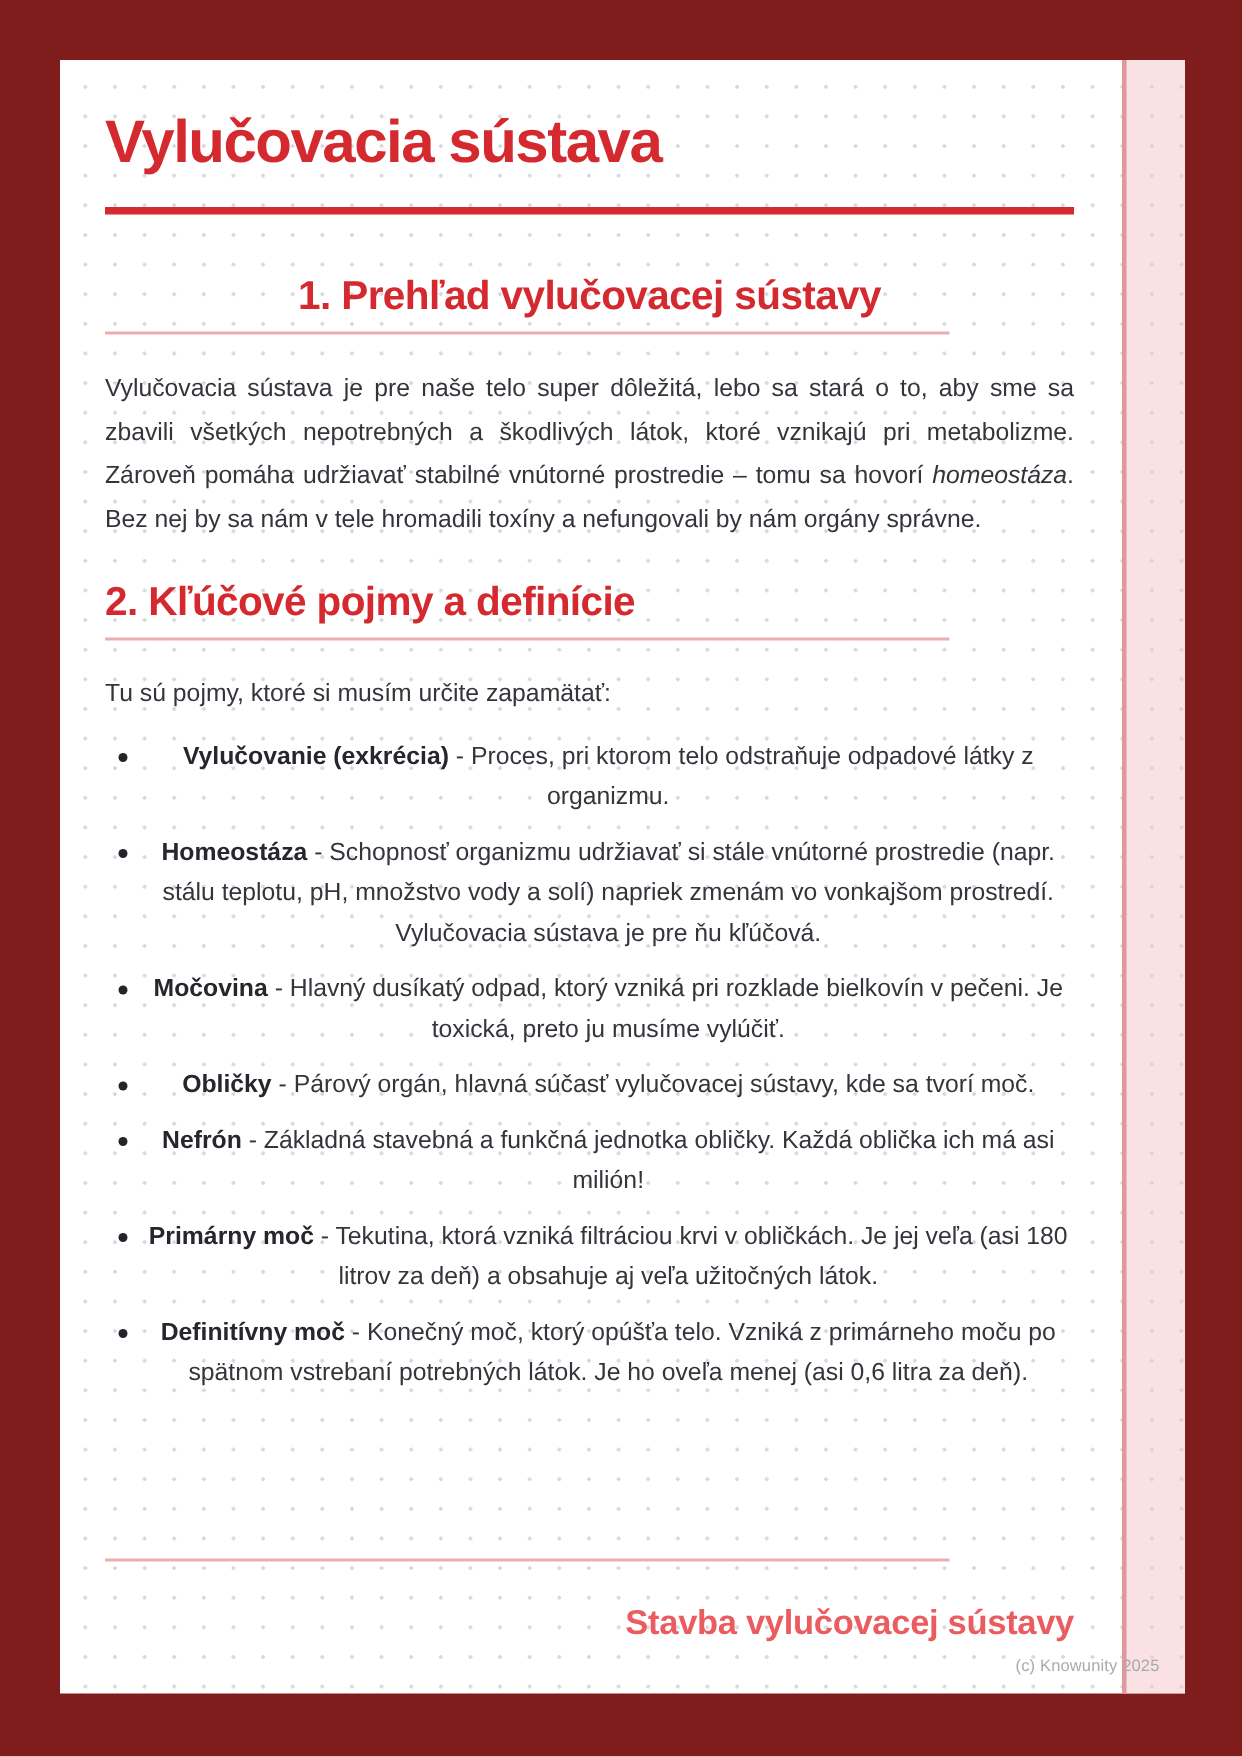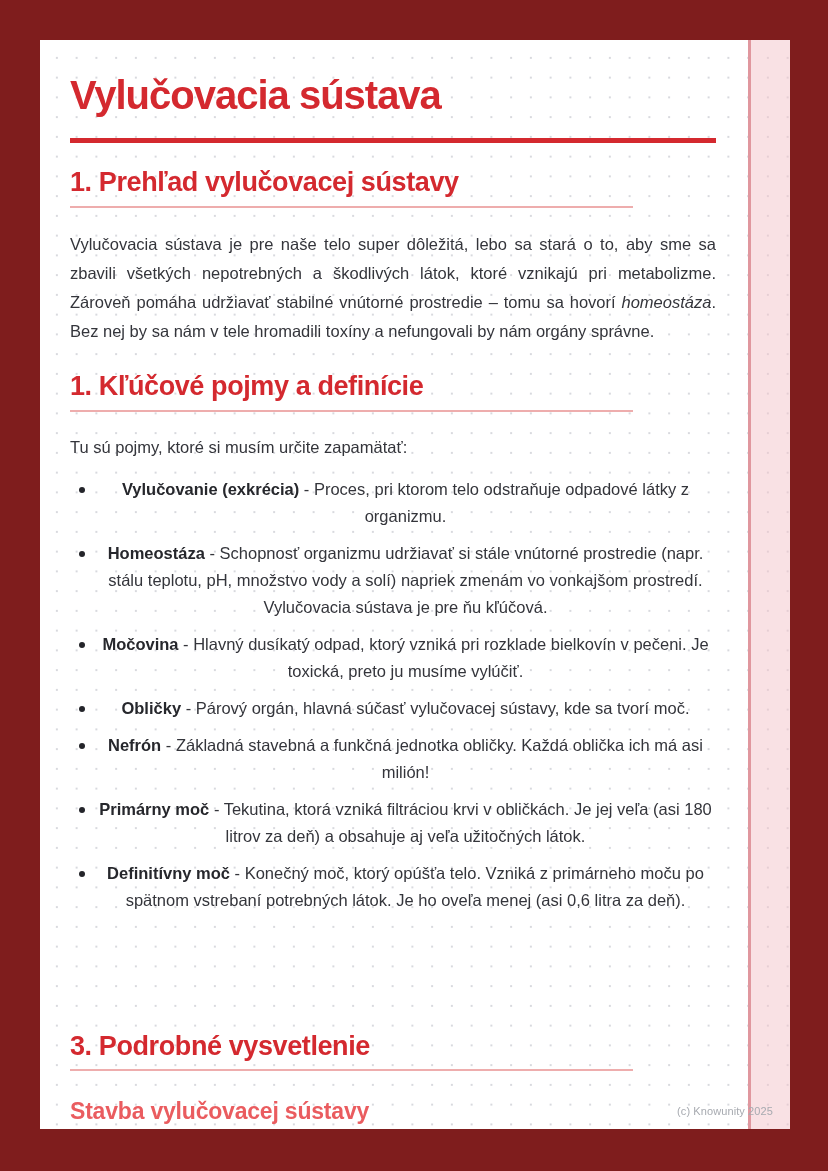--- a/index.html
+++ b/index.html
@@ -35,21 +35,21 @@
   .rule-thick { margin-top: 21px; height: 5px; background: #d4292f; }
 
   h2.section-heading {
     margin: 0;
     font-size: 27px; line-height: 30px;
     font-weight: bold; letter-spacing: -0.4px;
     color: #d4292f;
   }
   .rule-thin { margin-top: 9px; height: 2px; width: 563px; background: #eeadad; }
 
-  .s1 h2.section-heading { margin-top: 24px; }
+  .s1 h2.section-heading { margin-top: 39px; text-align: center; }
   .s2 h2.section-heading { margin-top: 25px; }
 
   p.body {
     margin: 22px 0 0;
     font-size: 16.5px; line-height: 29px;
     color: #34353b;
   }
   .justify { text-align: justify; }
   p.intro { margin-top: 21px; }
   em.key-term { font-style: italic; }
@@ -68,20 +68,21 @@
   }
   .term { font-weight: bold; color: #26272c; }
 
   .s3 { position: absolute; left: 30px; top: 991px; width: 646px; }
   .s3 .rule-thin { margin-top: 8px; }
   h3.subsection {
     margin: 27px 0 0;
     font-size: 23px; line-height: 27px;
     font-weight: bold; letter-spacing: -0.2px;
     color: #ea5c5f;
+    text-align: right;
   }
 
   .footer {
     position: absolute; top: 1105px; right: 55px;
     font-size: 11px; letter-spacing: 0.1px;
     color: #a7aab0; z-index: 5;
   }
 </style>
 </head>
 <body>
@@ -94,21 +95,21 @@
       <h1 class="title">Vylučovacia sústava</h1>
       <div class="rule-thick"></div>
 
       <section class="s1">
         <h2 class="section-heading">1. Prehľad vylučovacej sústavy</h2>
         <div class="rule-thin"></div>
         <p class="body justify"><span>Vylučovacia sústava je pre naše telo super dôležitá, lebo sa stará o to, aby sme sa zbavili všetkých nepotrebných a škodlivých látok, ktoré vznikajú pri metabolizme. Zároveň pomáha udržiavať stabilné vnútorné prostredie – tomu sa hovorí </span><em class="key-term">homeostáza</em><span>. Bez nej by sa nám v tele hromadili toxíny a nefungovali by nám orgány správne.</span></p>
       </section>
 
       <section class="s2">
-        <h2 class="section-heading">1. Kľúčové pojmy a definície</h2>
+        <h2 class="section-heading">2. Kľúčové pojmy a definície</h2>
         <div class="rule-thin"></div>
         <p class="body intro">Tu sú pojmy, ktoré si musím určite zapamätať:</p>
 
         <ul class="terms">
           <li class="term-item">
             <span class="bullet"></span>
             <span class="term">Vylučovanie (exkrécia)</span>
             <span class="def">- Proces, pri ktorom telo odstraňuje odpadové látky z organizmu.</span>
           </li>
           <li class="term-item">
@@ -139,20 +140,19 @@
           <li class="term-item">
             <span class="bullet"></span>
             <span class="term">Definitívny moč</span>
             <span class="def">- Konečný moč, ktorý opúšťa telo. Vzniká z primárneho moču po spätnom vstrebaní potrebných látok. Je ho oveľa menej (asi 0,6 litra za deň).</span>
           </li>
         </ul>
       </section>
     </div>
 
     <section class="s3">
-      <h2 class="section-heading">3. Podrobné vysvetlenie</h2>
       <div class="rule-thin"></div>
       <h3 class="subsection">Stavba vylučovacej sústavy</h3>
     </section>
   </div>
 
   <div class="footer">(c) Knowunity 2025</div>
 </div>
 
 </body></html>

